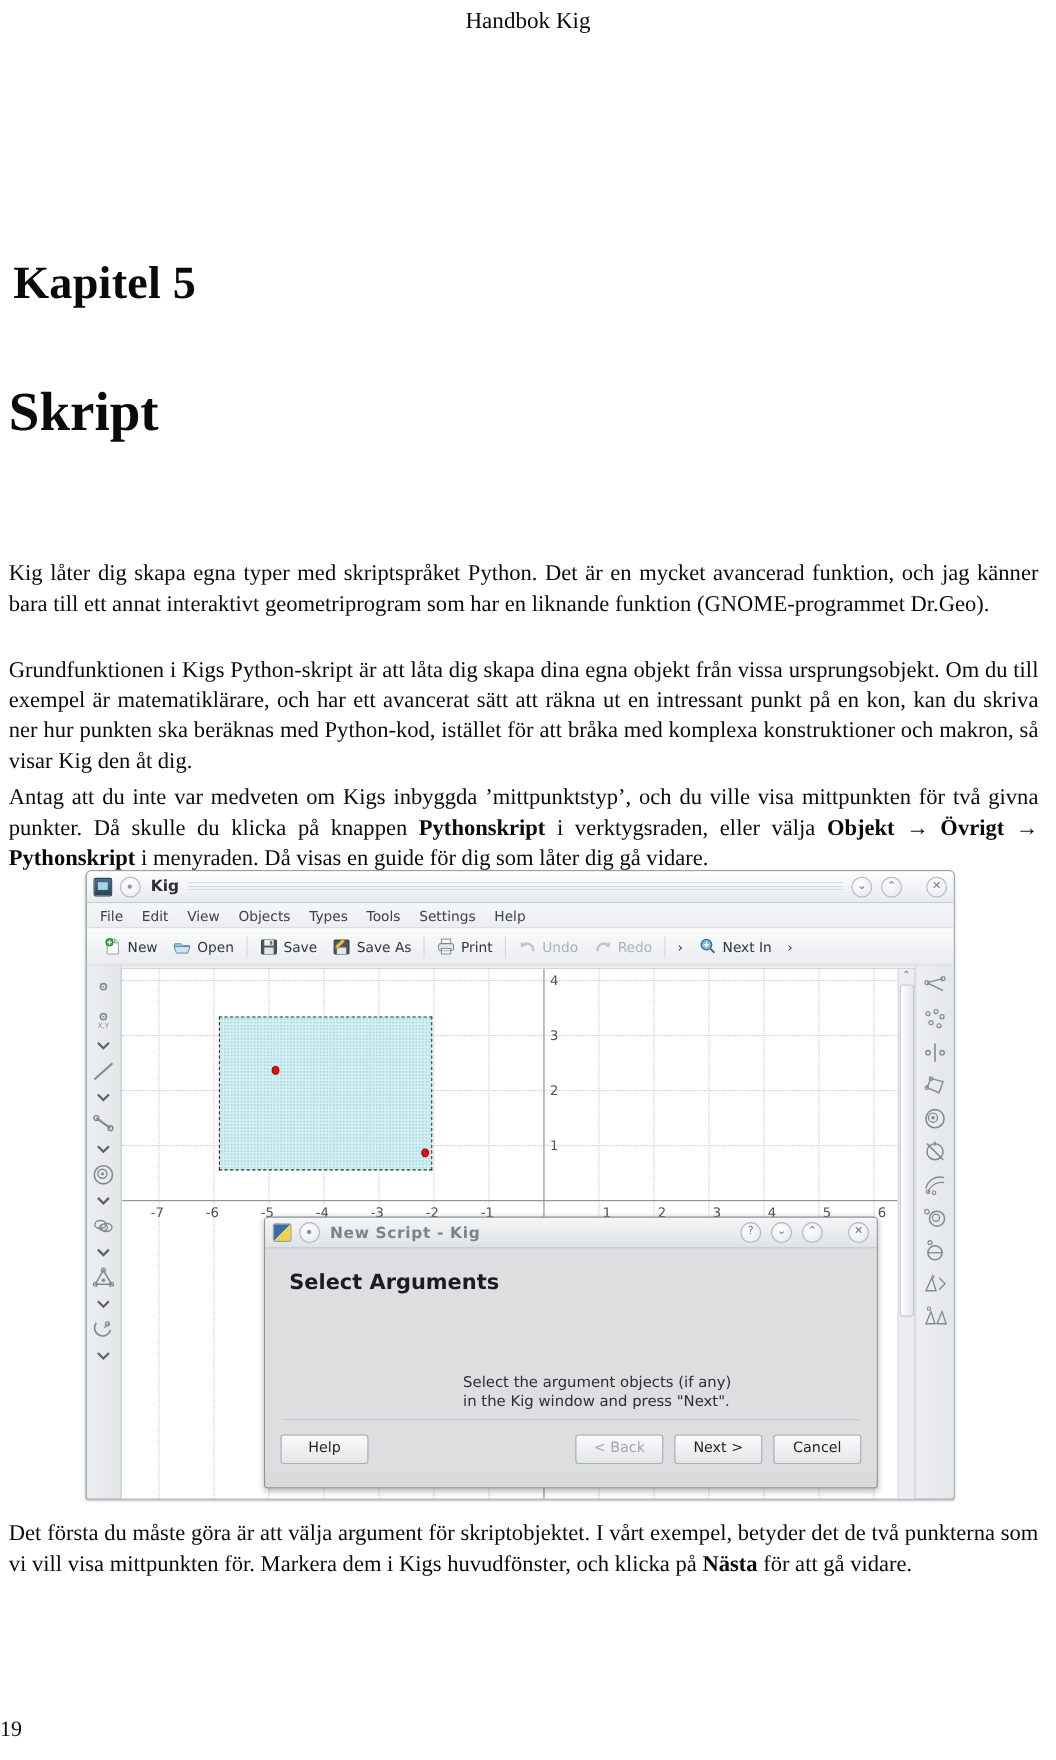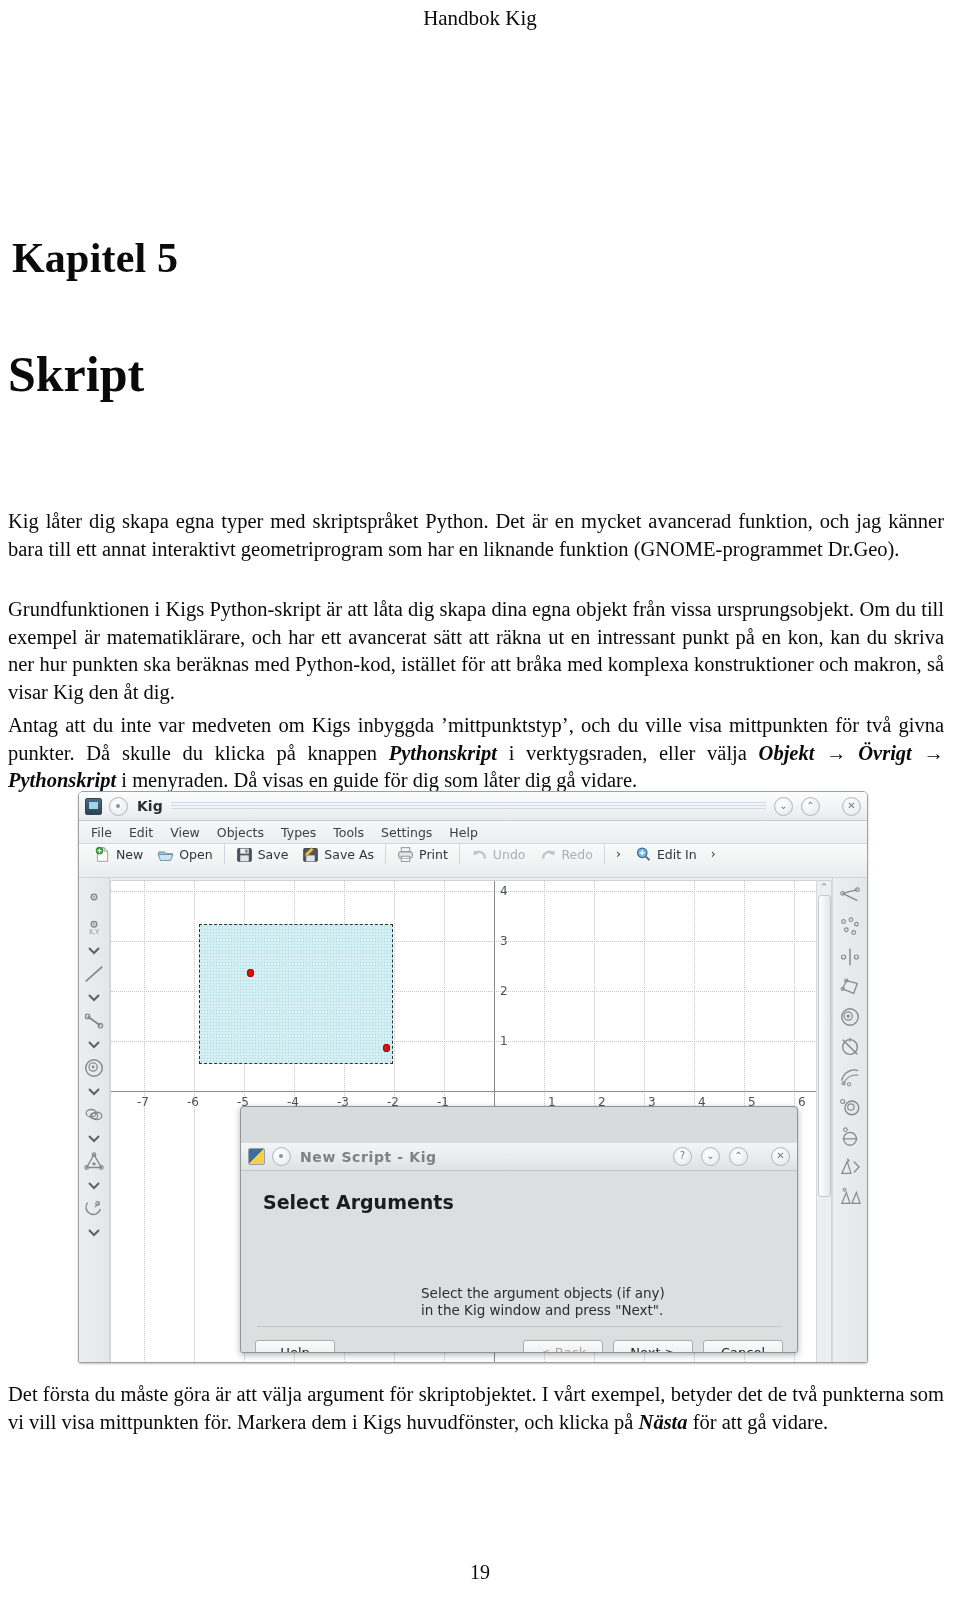--- a/index.html
+++ b/index.html
@@ -49,26 +49,26 @@
     width: 936px;
     font-size: 20.5px;
     line-height: 27.5px;
     text-align: justify;
   }
   .p1 { top: 508px; font-family: Liberation Serif, serif; }
   .p2 { top: 596px; }
   .p3 { top: 712px; }
   .p4 { top: 1381px; }
   .p5 { top: 1461px; }
-  b.bold { font-weight: bold; font-style: italic; }
+  b.bold { font-weight: bold; }
   .pageno {
     position: absolute;
     bottom: 16px;
     left: 0; right: 0;
-    text-align: center;
+    text-align: left;
     font-size: 20px;
   }
 
   
   .kig-window {
     position: absolute;
     left: 78px;
     top: 791px;
     width: 788px;
     height: 570px;
@@ -158,21 +158,21 @@
   .menubar span {
     font-size: 12.5px;
     color: #3b4146;
   }
 
   .toolbar {
     height: 33px;
     background: linear-gradient(#fafbfb, #e9ecee);
     border-bottom: 1px solid #cfd5da;
     display: flex;
-    align-items: flex-start;
+    align-items: center;
     padding: 0 4px 0 8px;
     gap: 0px;
   }
   .tbtn {
     display: flex;
     align-items: center;
     gap: 5px;
     padding: 2px 7px;
     font-size: 12.5px;
     color: #2f3539;
@@ -311,21 +311,20 @@
     font-family: "DejaVu Sans", sans-serif;
     overflow: hidden;
   }
   .dlg-title {
     height: 27px;
     background: linear-gradient(#f4f5f6,#dfe2e4);
     border-bottom: 1px solid #bfc5ca;
     display: flex;
     align-items: center;
     padding: 0 7px;
-    margin-top: 36px;
   }
   .py-icon {
     width: 15px; height: 15px; margin-right: 7px;
     border-radius: 2px;
     background: linear-gradient(135deg,#3c6e9f 50%, #f2d24b 50%);
     border: 1px solid #9aa0a6;
     flex: none;
   }
   .dlg-title-text {
     font-size: 14px; font-weight: bold; color: #7b8389;
@@ -498,21 +497,21 @@
       <div class="tsep"></div>
 
       <div class="tbtn">›</div>
 
       <div class="tbtn">
         <svg class="tb-ico" viewBox="0 0 20 20">
           <circle cx="8.5" cy="8" r="5.6" fill="#77b8e0" stroke="#2f6f9e" stroke-width="1.4"></circle>
           <path d="M8.5 5 v6 M5.5 8 h6" stroke="#fff" stroke-width="1.5"></path>
           <path d="M12.8 12.4 L17 16.6" stroke="#555d63" stroke-width="2"></path>
         </svg>
-        <span>Edit In</span>
+        <span>Next In</span>
       </div>
 
       <div class="tbtn">›</div>
     </div>
 
     <div class="kig-body">
 
       <div class="vtoolbar">
         <svg class="vtool" viewBox="0 0 24 24">
           <circle cx="12" cy="12" r="3" fill="none" stroke="#5d656b" stroke-width="1.6"></circle>

